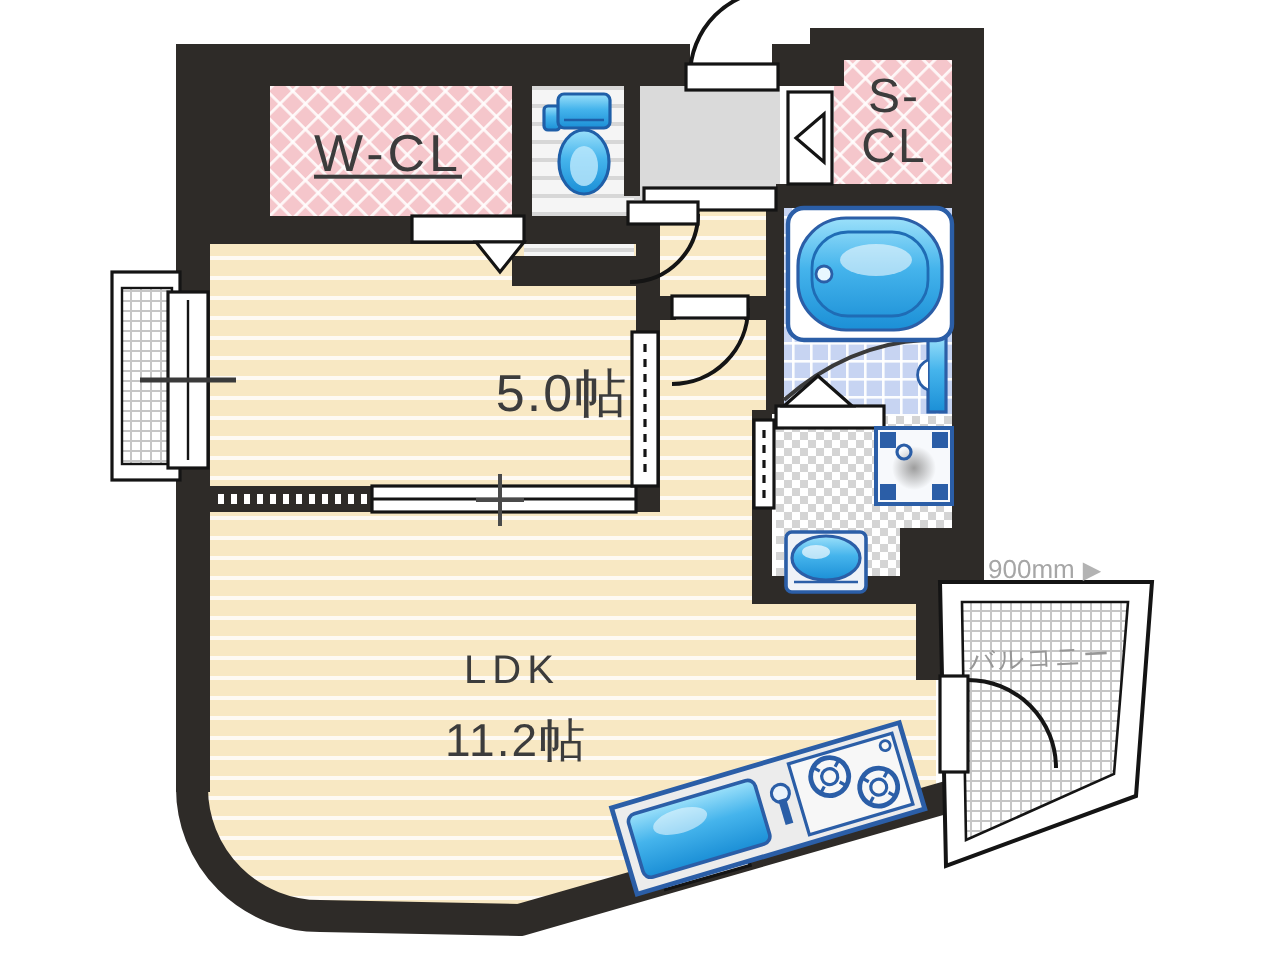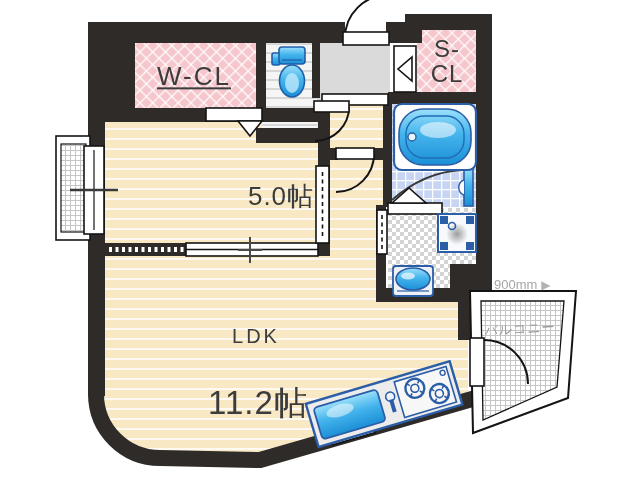--- a/index.html
+++ b/index.html
@@ -12,21 +12,21 @@
     position:absolute;transform:translate(-50%,-50%);
     color:#3c3c3c;white-space:nowrap;letter-spacing:2px;line-height:1.05;
     text-align:center;user-select:none;
   }
   .lbl-wcl{font-size:26px;text-decoration:underline;}
   .lbl-genkan{font-size:24px;}
   .lbl-scl{font-size:24px;letter-spacing:1px;}
   .lbl-room{font-size:26px;}
   .lbl-size{font-size:26px;letter-spacing:1px;}
   .lbl-ldk{font-size:20px;letter-spacing:3px;}
-  .lbl-ldk-size{font-size:33px;letter-spacing:1px;margin-top:33px;}
+  .lbl-ldk-size{font-size:23px;letter-spacing:1px;}
   .lbl-balcony{font-size:13px;color:#979797;letter-spacing:1px;
     transform:translate(-50%,-50%) rotate(-3deg);}
   .lbl-mm{font-size:13px;color:#a6a6a6;letter-spacing:0;transform:none;}
   .lbl-mm .arrow{color:#b3b3b3;font-size:12px;margin-left:4px;}
 </style>
 </head>
 <body>
 
 <div class="stage">
 

